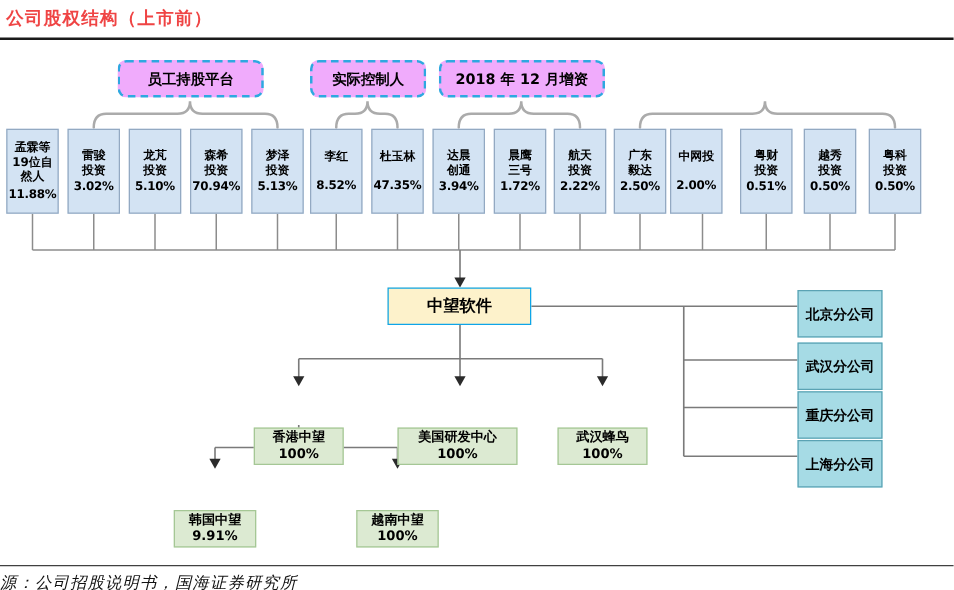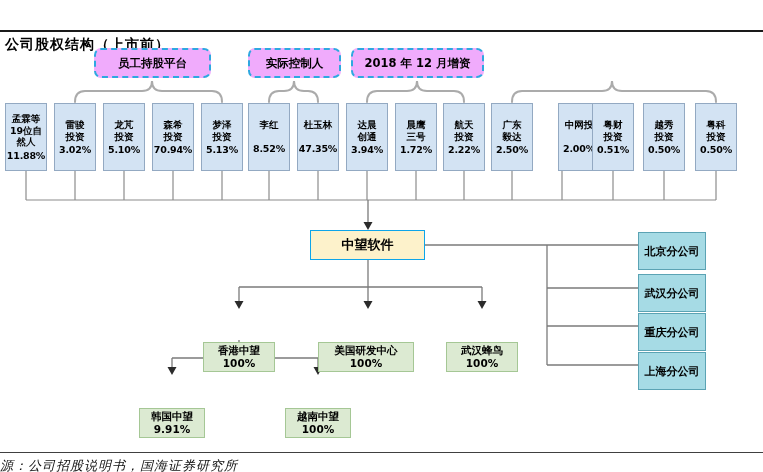--- a/index.html
+++ b/index.html
@@ -1,21 +1,21 @@
 <!DOCTYPE html>
 <html><head>
 <meta charset="utf-8">
 <style>
   html,body{margin:0;padding:0;background:#ffffff;}
   body{width:763px;height:472px;overflow:hidden;position:relative;
        font-family:"DejaVu Sans","Liberation Sans",sans-serif;}
   .page{position:absolute;inset:0;width:763px;height:472px;}
 
   .title{position:absolute;left:5px;top:6px;font-family:"DejaVu Serif","Liberation Serif",serif;
-         font-weight:bold;font-size:14px;color:#000000;letter-spacing:1px;margin-top:30px;}
+         font-weight:bold;font-size:14px;color:#ef4444;letter-spacing:1px;}
   .title-rule{position:absolute;left:0;top:30px;width:763px;height:2px;background:#1a1a1a;}
   .bottom-rule{position:absolute;left:0;top:452px;width:763px;height:1px;background:#404040;}
   .source-note{position:absolute;left:0px;top:457px;font-family:"DejaVu Serif","Liberation Serif",serif;
          font-style:italic;font-size:13px;color:#111;letter-spacing:1px;white-space:nowrap;}
 
   .wires{position:absolute;left:0;top:0;width:763px;height:472px;pointer-events:none;}
 
   .glabel{position:absolute;top:48px;height:30px;border:2px dashed #2ea8e0;border-radius:7px;
           background:#f0abfc;display:flex;align-items:center;justify-content:center;
           font-weight:bold;font-size:11.5px;color:#000;box-sizing:border-box;white-space:nowrap;}
@@ -152,21 +152,21 @@
   <div class="sbox" style="left:443px">
       <div class="sname">航天
 投资</div>
       <div class="spct">2.22%</div>
     </div>
   <div class="sbox" style="left:491px">
       <div class="sname">广东
 毅达</div>
       <div class="spct">2.50%</div>
     </div>
-  <div class="sbox gap" style="left:558px">
+  <div class="sbox gap" style="left:536px">
       <div class="sname">中网投</div>
       <div class="spct">2.00%</div>
     </div>
   <div class="sbox" style="left:592px">
       <div class="sname">粤财
 投资</div>
       <div class="spct">0.51%</div>
     </div>
   <div class="sbox" style="left:643px">
       <div class="sname">越秀

